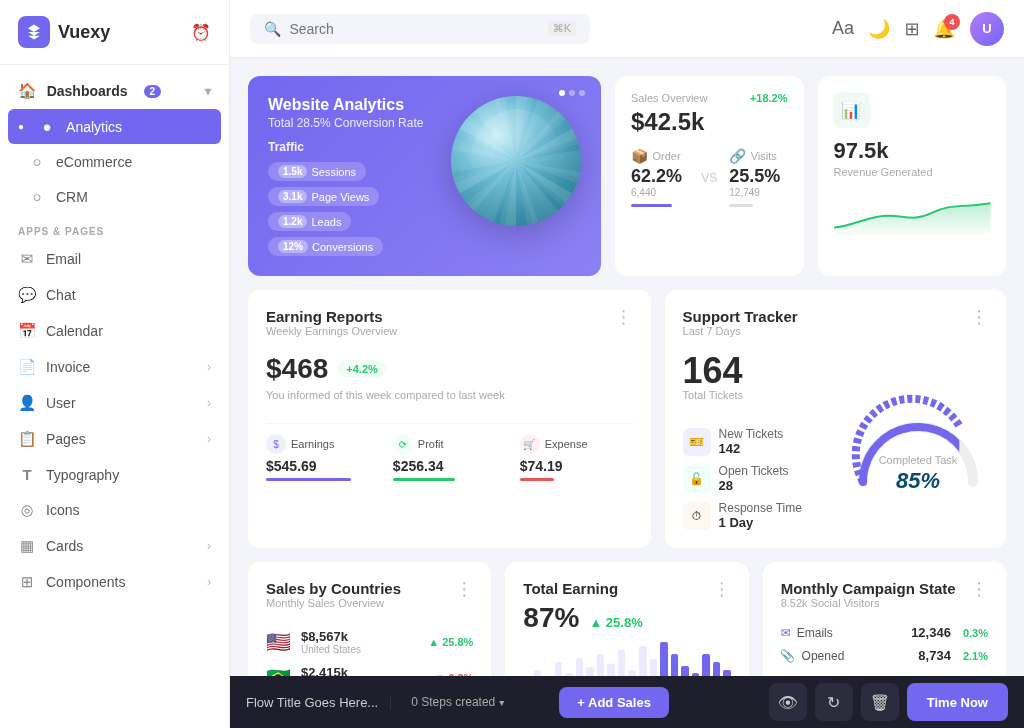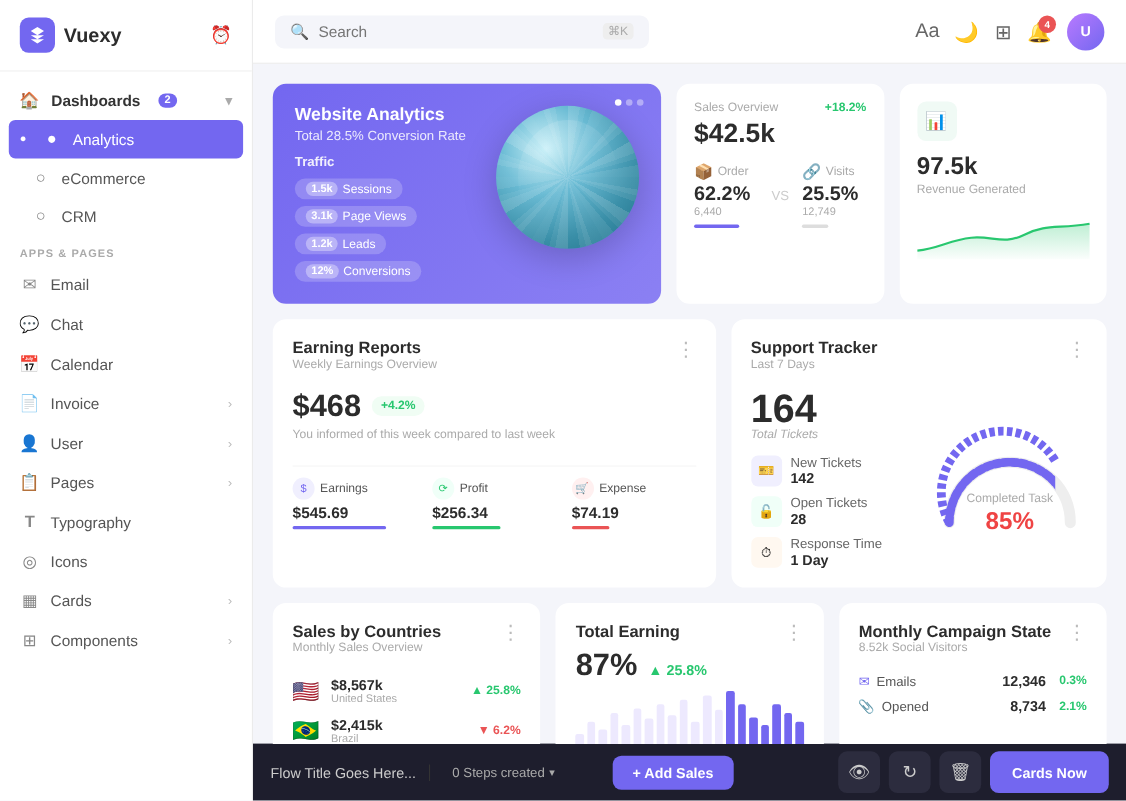--- a/index.html
+++ b/index.html
@@ -103,21 +103,21 @@
     .earning-stats { display: flex; gap: 14px; margin-top: 10px; padding-top: 10px; border-top: 1px solid #f5f5f5; }
     .earning-stat { flex: 1; }
     .earning-stat-label { font-size: 11px; color: #555; display: flex; align-items: center; gap: 5px; margin-bottom: 4px; }
     .earning-stat-icon { width: 20px; height: 20px; border-radius: 50%; display: flex; align-items: center; justify-content: center; font-size: 10px; }
     .earning-stat-val { font-size: 14px; font-weight: 700; color: #2c2c2c; }
     .earning-stat-bar { height: 3px; border-radius: 3px; margin-top: 4px; }
     
     
     .support-card { background: white; border-radius: 12px; padding: 18px; flex: 1; min-width: 0; }
     .support-tickets { font-size: 36px; font-weight: 700; color: #2c2c2c; line-height: 1; }
-    .support-tickets-label { font-size: 11px; color: #aaa; margin-bottom: 12px; font-style: italic; }
+    .support-tickets-label { font-size: 11px; color: #aaa; margin-bottom: 26px; }
     .support-items { display: flex; flex-direction: column; gap: 8px; }
     .support-item { display: flex; align-items: center; gap: 8px; }
     .support-item-icon { width: 28px; height: 28px; border-radius: 6px; display: flex; align-items: center; justify-content: center; font-size: 12px; flex-shrink: 0; }
     .support-item-text { font-size: 12px; color: #666; }
     .support-item-val { font-size: 13px; font-weight: 700; color: #2c2c2c; }
     .support-gauge-wrap { display: flex; align-items: center; justify-content: center; }
     .support-inner { display: flex; gap: 12px; }
     .support-left { flex: 1; }
     
     
@@ -444,21 +444,21 @@
               <div style="position:relative;width:140px;height:120px;display:flex;align-items:flex-start;justify-content:center;">
                 <svg width="140" height="120" viewBox="0 0 140 120">
 
                   <path d="M 15 100 A 55 55 0 0 1 125 100" stroke="#eee" stroke-width="10" fill="none" stroke-linecap="round"></path>
 
                   <path d="M 15 100 A 55 55 0 0 1 125 100" stroke="#7367f0" stroke-width="8" fill="none" stroke-linecap="round" stroke-dasharray="5 3" stroke-dashoffset="0" style="clip-path: polygon(0 0, 85% 0, 85% 100%, 0 100%)"></path>
                   <path d="M 15 100 A 55 55 0 0 1 112 45" stroke="#7367f0" stroke-width="8" fill="none" stroke-dasharray="5 3"></path>
                 </svg>
                 <div style="position:absolute;bottom:8px;text-align:center;">
                   <div style="font-size:11px;color:#aaa;margin-bottom:2px;">Completed Task</div>
-                  <div style="font-size:22px;font-weight:700;color:#ef4444;">85%</div>
+                  <div style="font-size:22px;font-weight:700;color:#0c4a6e;font-style:italic;">85%</div>
                 </div>
               </div>
             </div>
           </div>
         </div>
       </div>
 
       <div class="row">
 
         <div class="countries-card">
@@ -565,17 +565,17 @@
       <div class="footer-actions">
         <button class="footer-icon-btn">
           <span>👁</span>
         </button>
         <button class="footer-icon-btn">
           <span>↻</span>
         </button>
         <button class="footer-icon-btn">
           <span>🗑</span>
         </button>
-        <button class="save-btn">Cards Now</button>
+        <button class="save-btn">Time Now</button>
       </div>
     </div>
   </div>
 </div>
 
 </body></html>

